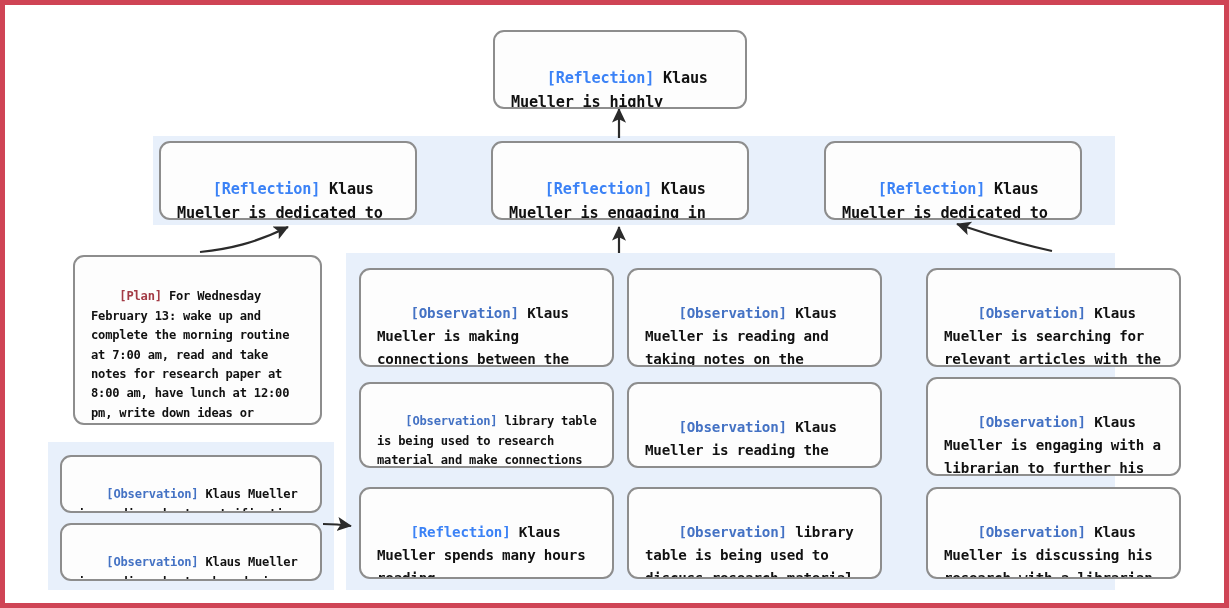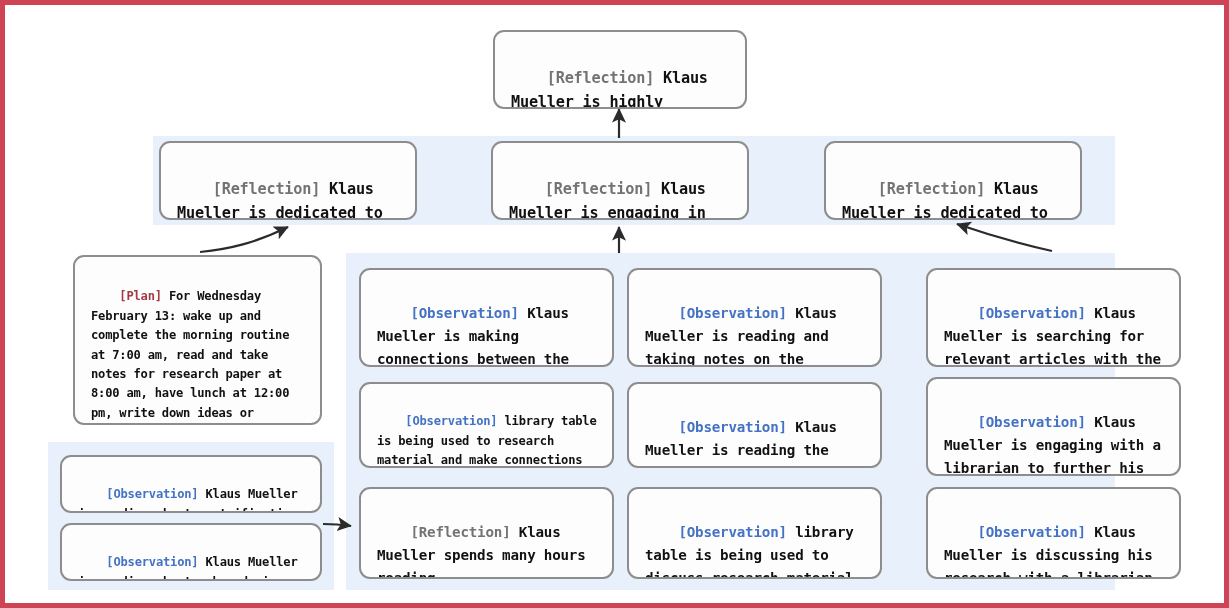--- a/index.html
+++ b/index.html
@@ -33,21 +33,21 @@
     border-radius: 11px;
     padding: 9px 13px 9px 16px;
     font-family: "DejaVu Sans Mono", "Liberation Mono", monospace;
     font-weight: bold;
     color: #111111;
     letter-spacing: -0.2px;
     white-space: pre-wrap;
     overflow: hidden;
   }
   .node .tag { font-weight: bold; }
-  .tag-reflection { color: #737373; }
+  .tag-reflection { color: #3b82f6; }
   .tag-observation { color: #4472c4; margin-top: 44px; }
   .tag-plan        { color: #a33b45; margin-top: 20px; }
 
   .fs-15 { font-size: 15.2px; line-height: 24.5px; }
   .fs-14 { font-size: 14.2px; line-height: 23px; }
   .fs-12 { font-size: 12.1px; line-height: 19.4px; }
 
   
   .arrows {
     position: absolute;

